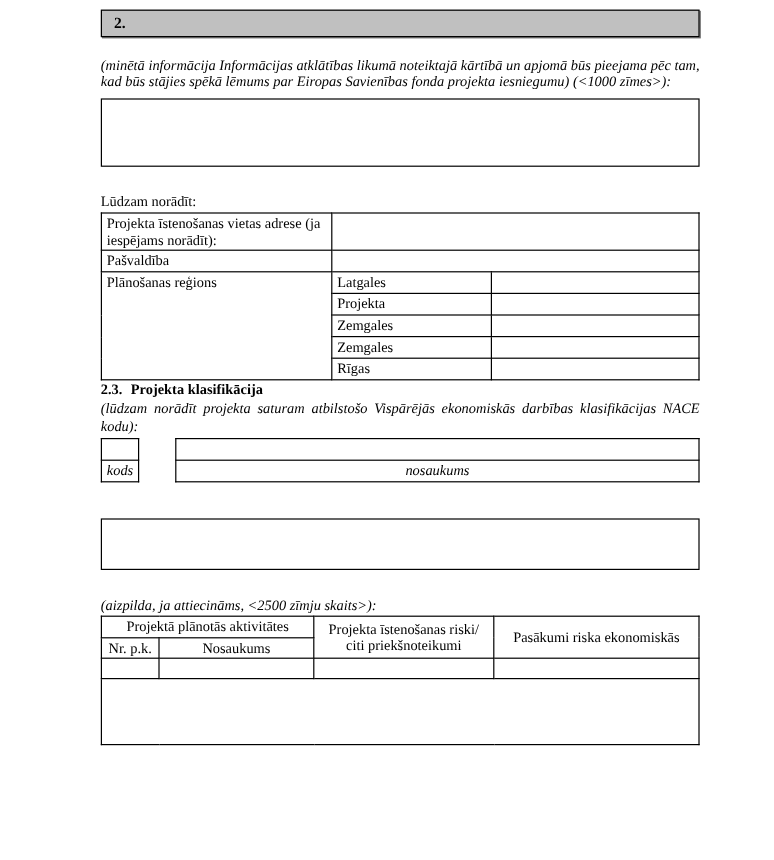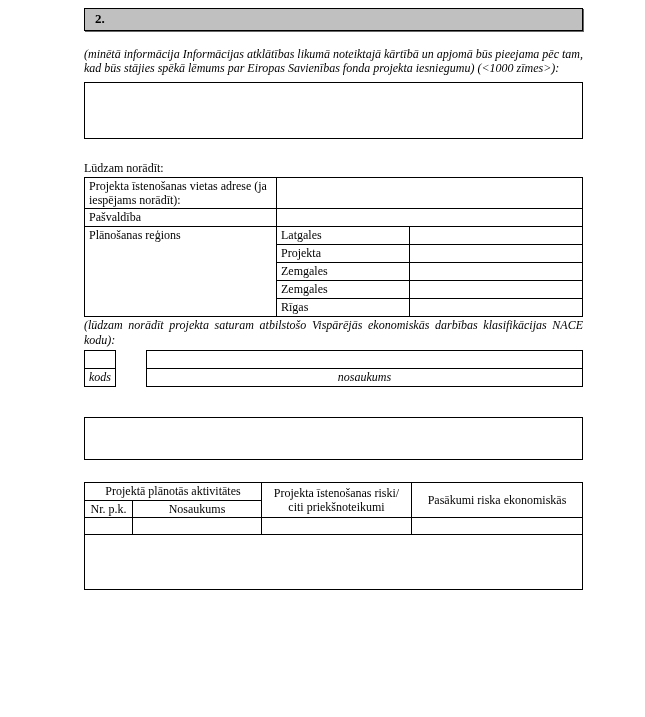--- a/index.html
+++ b/index.html
@@ -77,21 +77,21 @@
   .nace table.tbl { width: auto; }
   .nace-code { width: 86px; }
   .nace-gap { width: 30px; flex: none; }
   .nace-name { flex: 1; }
   .nace td { height: 15px; }
   .nace .cell-label {
     text-align: center;
     font-style: italic;
   }
 
-  .tbl-25 { margin-top: 18px; }
+  .tbl-25 { margin-top: 2px; }
   .tbl-25 td.center { text-align: center; }
   .tbl-25 td.mid { vertical-align: middle; }
   .tbl-25 td.hdr1 { height: 15px; }
   .tbl-25 tr.data-row td { height: 14px; }
   .tbl-25 td.big-cell { height: 52px; }
 
   .mb0 { margin-bottom: 0; }
 </style>
 </head>
 <body>
@@ -139,20 +139,24 @@
       <td>Zemgales</td>
       <td></td>
     </tr>
     <tr>
       <td>Rīgas</td>
       <td></td>
     </tr>
   </tbody>
     </table>
 
+  <div class="heading mb0">
+    <span class="num">2.3.</span>
+    <span class="txt">Projekta klasifikācija</span>
+  </div>
   <div class="note">(lūdzam norādīt projekta saturam atbilstošo Vispārējās ekonomiskās darbības klasifikācijas NACE kodu):</div>
 
   <div class="nace">
     <table class="tbl nace-code">
       <tbody>
           <tr>
         <td></td>
       </tr>
       <tr>
         <td class="cell-label">kods</td>
@@ -167,20 +171,21 @@
       </tr>
       <tr>
         <td class="cell-label">nosaukums</td>
       </tr>
     </tbody>
       </table>
   </div>
 
   <div class="input-box box-24"></div>
 
+  <div class="note mb0">(aizpilda, ja attiecināms, &lt;2500 zīmju skaits&gt;):</div>
 
   <table class="tbl tbl-25">
     <colgroup>
       <col style="width:48px">
       <col style="width:129px">
       <col style="width:150px">
       <col>
     </colgroup>
     <tbody>
         <tr>

